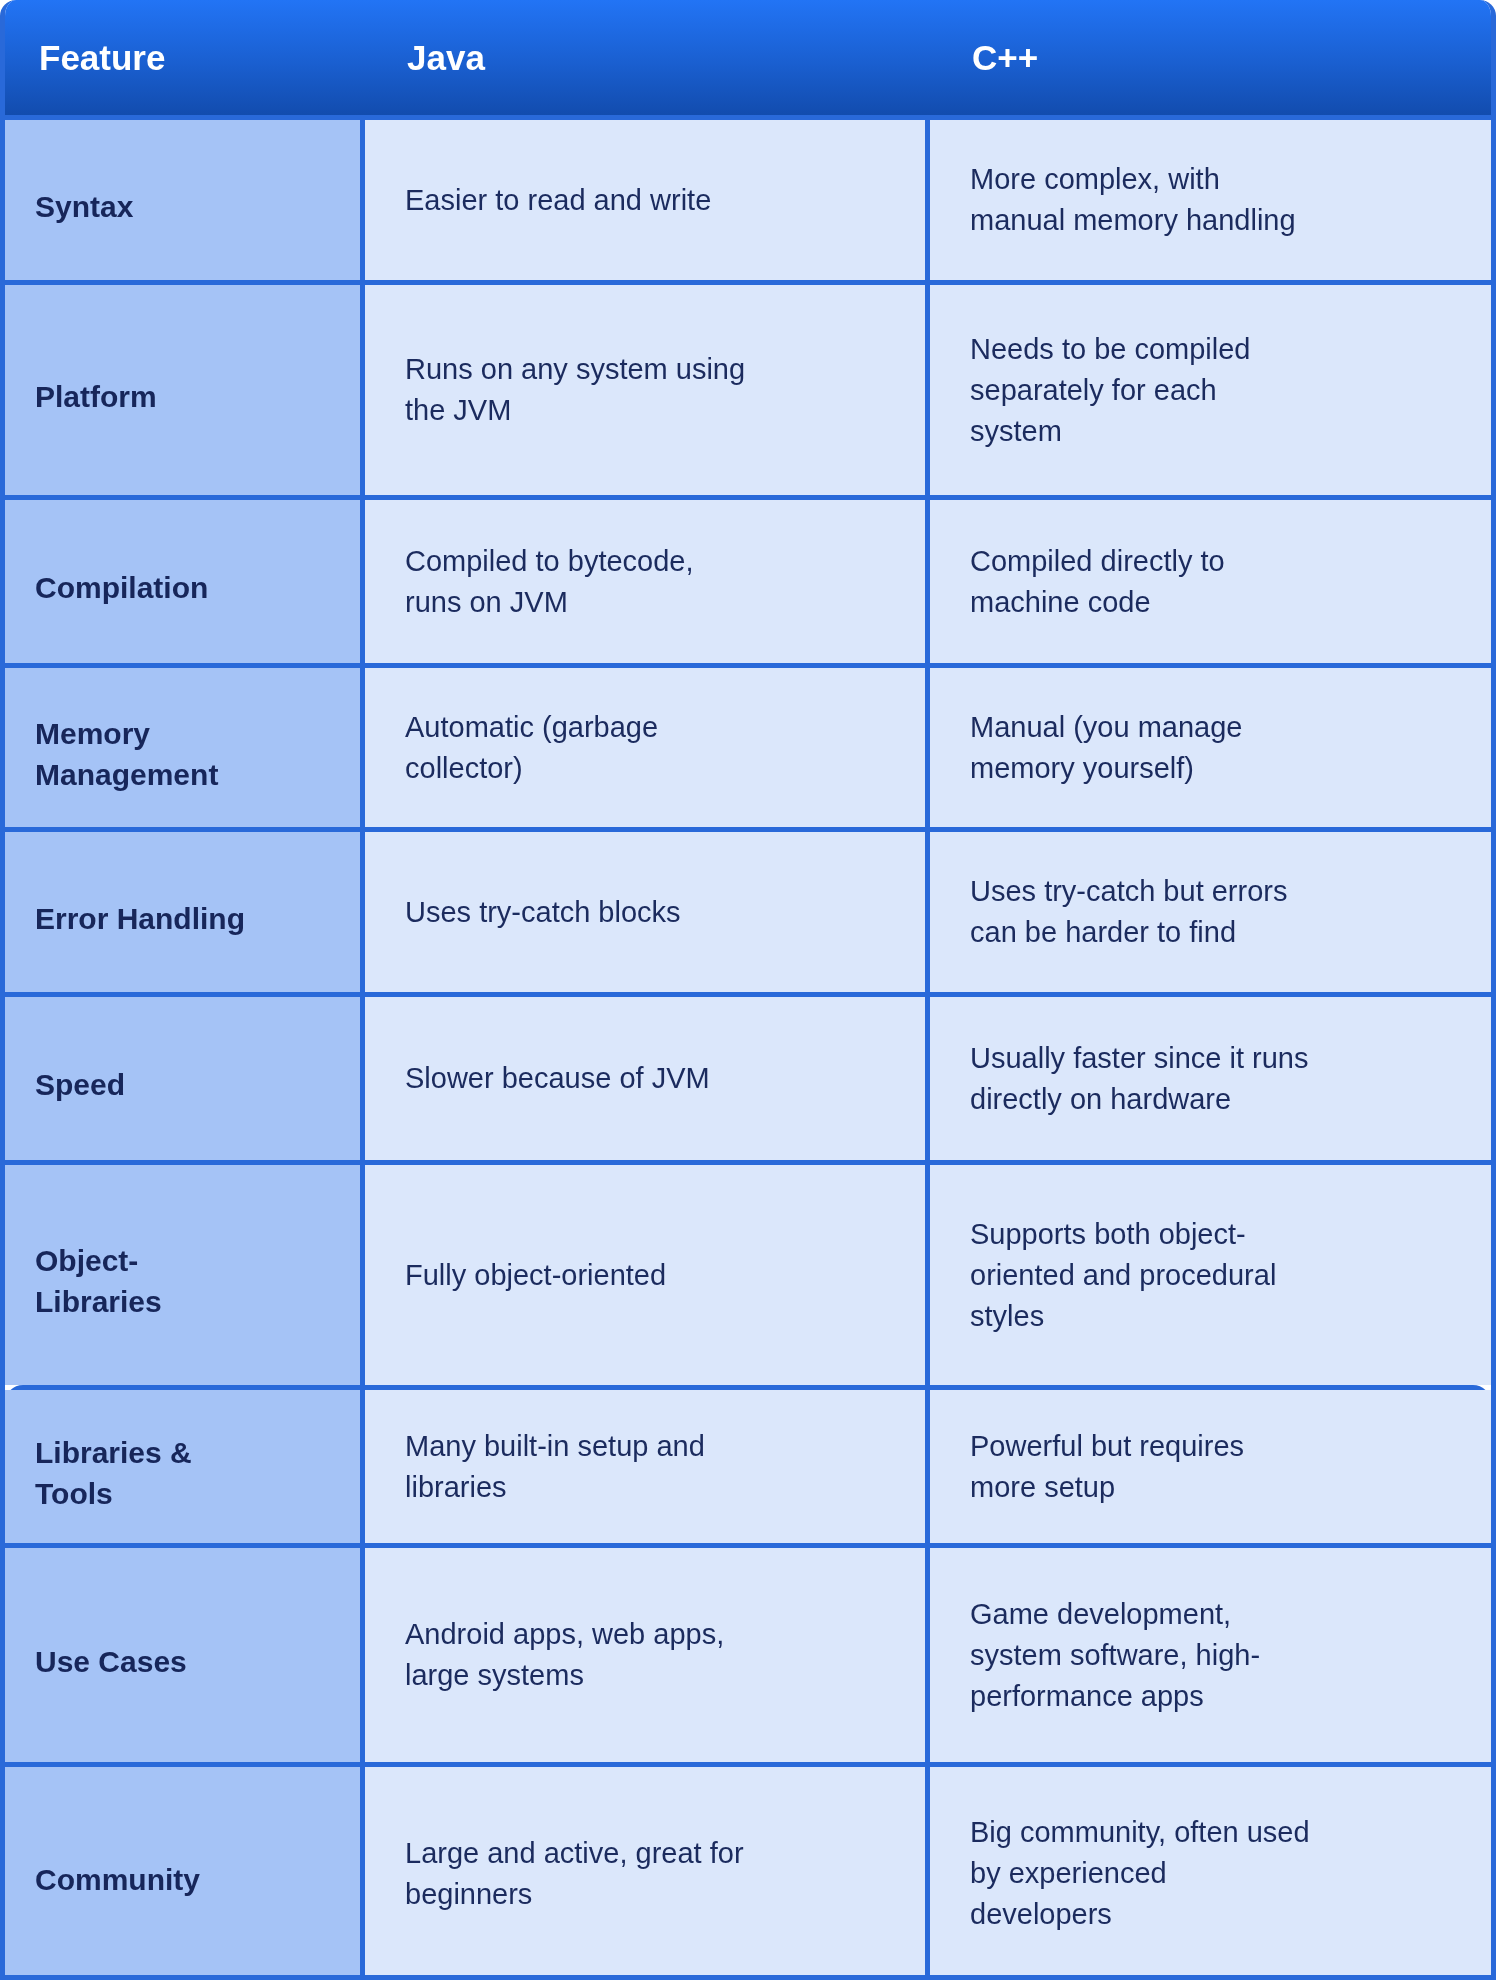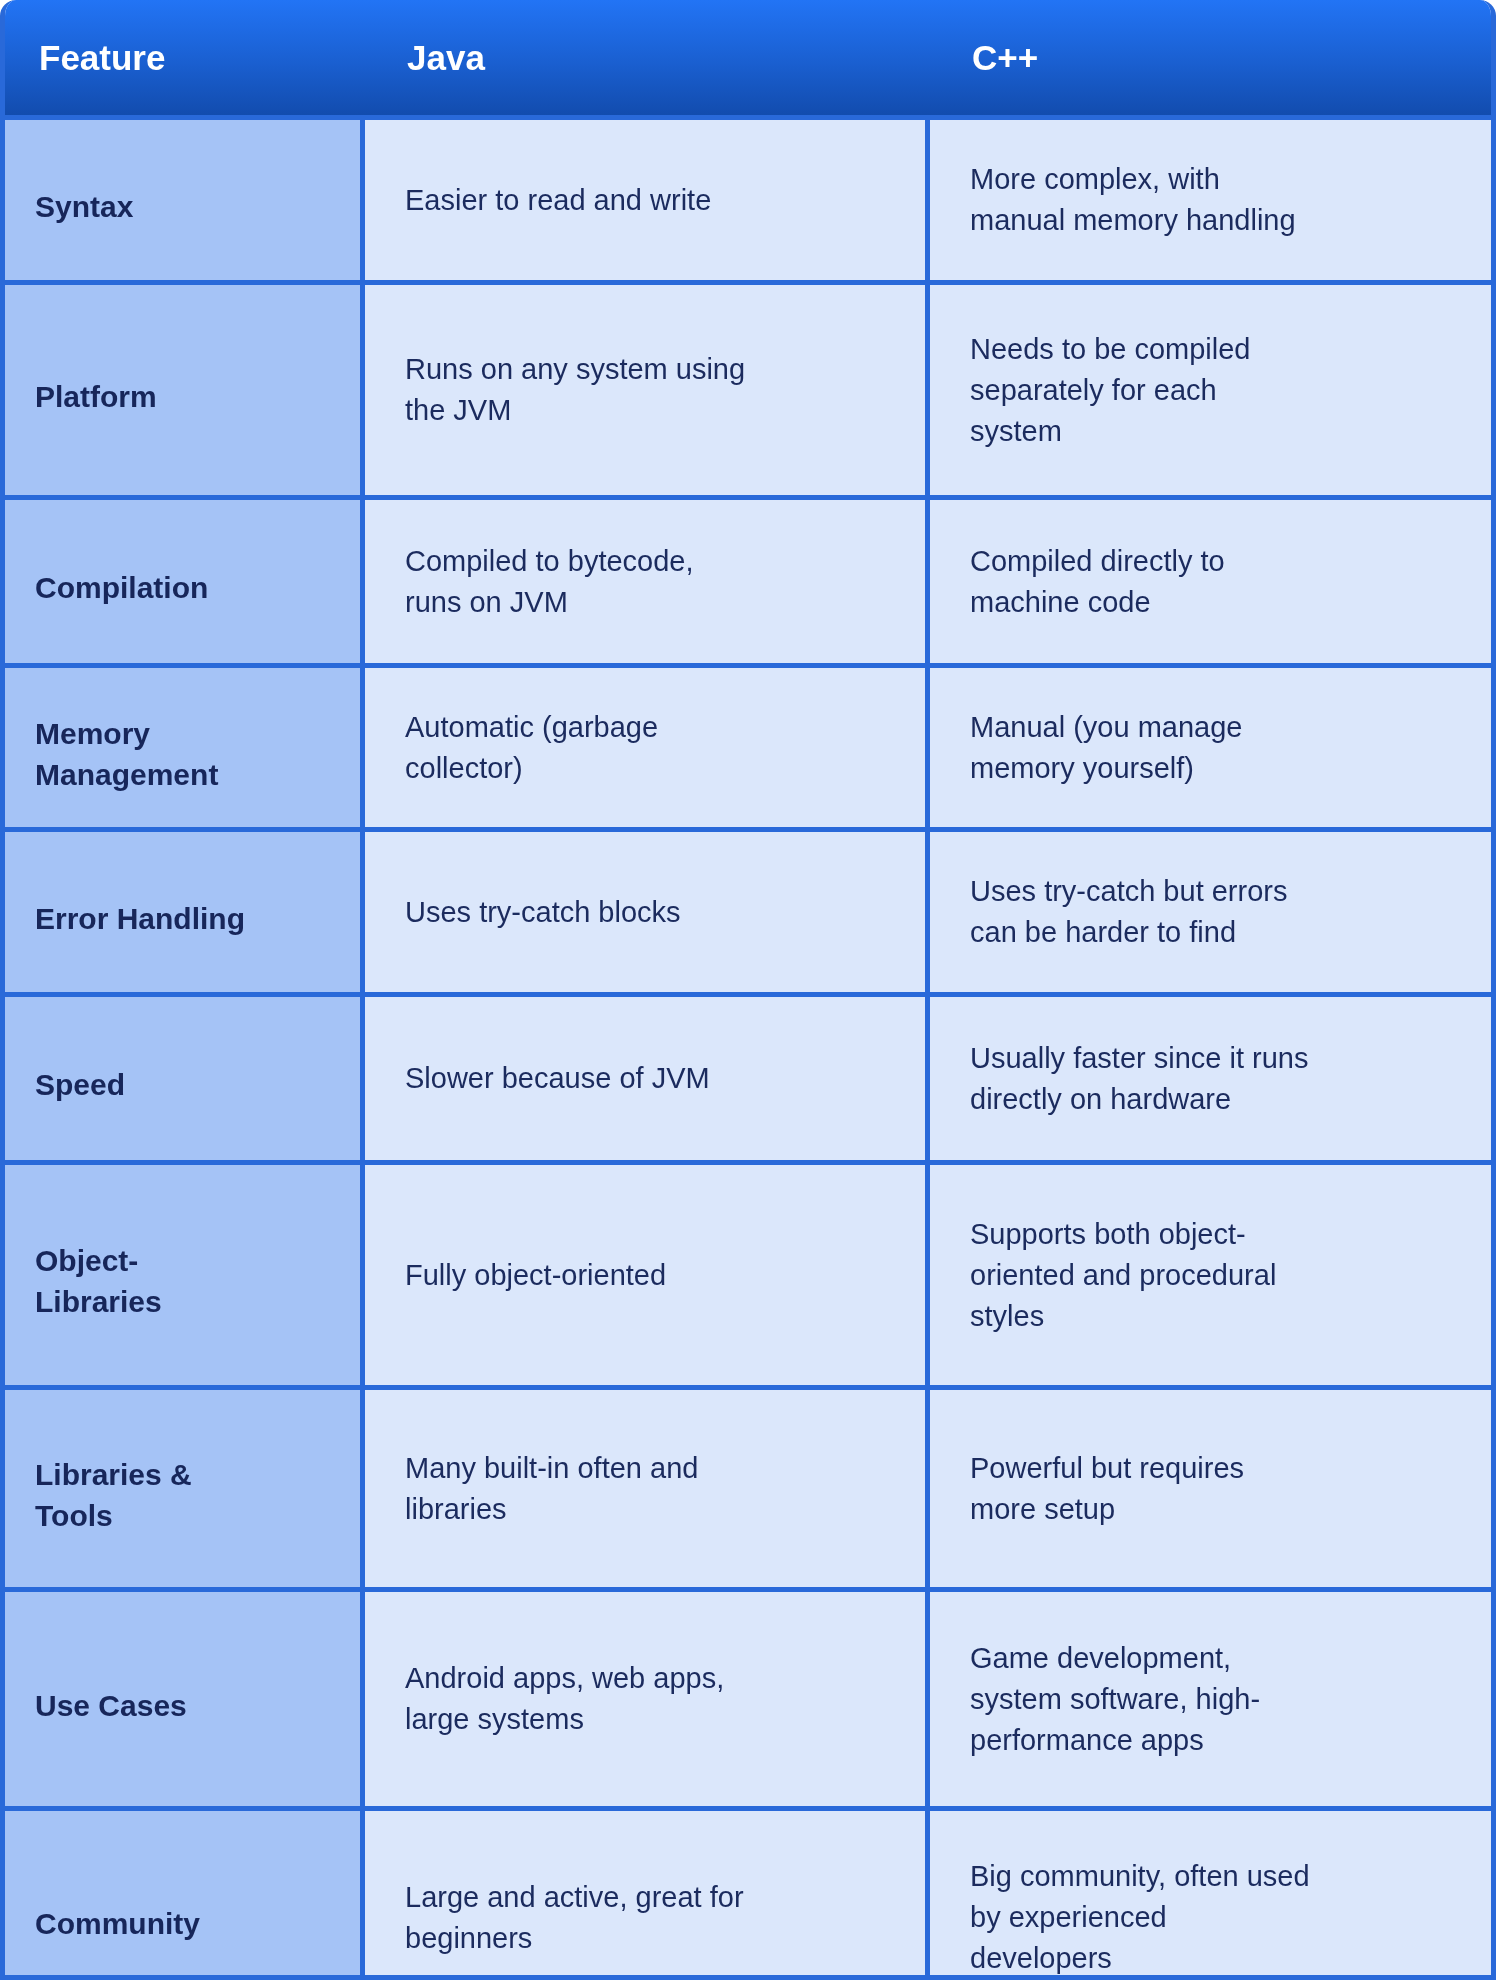--- a/index.html
+++ b/index.html
@@ -48,21 +48,21 @@
     box-sizing: border-box;
     flex: 0 0 auto;
   }
   .row:nth-child(1)  { height: 165px; }
   .row:nth-child(2)  { height: 215px; }
   .row:nth-child(3)  { height: 168px; }
   .row:nth-child(4)  { height: 164px; }
   .row:nth-child(5)  { height: 165px; }
   .row:nth-child(6)  { height: 168px; }
   .row:nth-child(7)  { height: 225px; }
-  .row:nth-child(8)  { height: 202px; }
+  .row:nth-child(8)  { height: 158px; border-radius: 18px; }
   .row:nth-child(9)  { height: 219px; }
   .row:nth-child(10) { height: 218px; flex: 1 1 auto; }
 
   .cell {
     box-sizing: border-box;
     display: flex;
     align-items: center;
     color: #1b2b5e;
     font-size: 29px;
     line-height: 41px;
@@ -142,21 +142,21 @@
       <div class="cell feature">Object-
 Libraries</div>
       <div class="cell java">Fully object-oriented</div>
       <div class="cell cpp">Supports both object-
 oriented and procedural
 styles</div>
     </div>
     <div class="row">
       <div class="cell feature">Libraries &amp;
 Tools</div>
-      <div class="cell java">Many built-in often and
+      <div class="cell java">Many built-in setup and
 libraries</div>
       <div class="cell cpp">Powerful but requires
 more setup</div>
     </div>
     <div class="row">
       <div class="cell feature">Use Cases</div>
       <div class="cell java">Android apps, web apps,
 large systems</div>
       <div class="cell cpp">Game development,
 system software, high-

